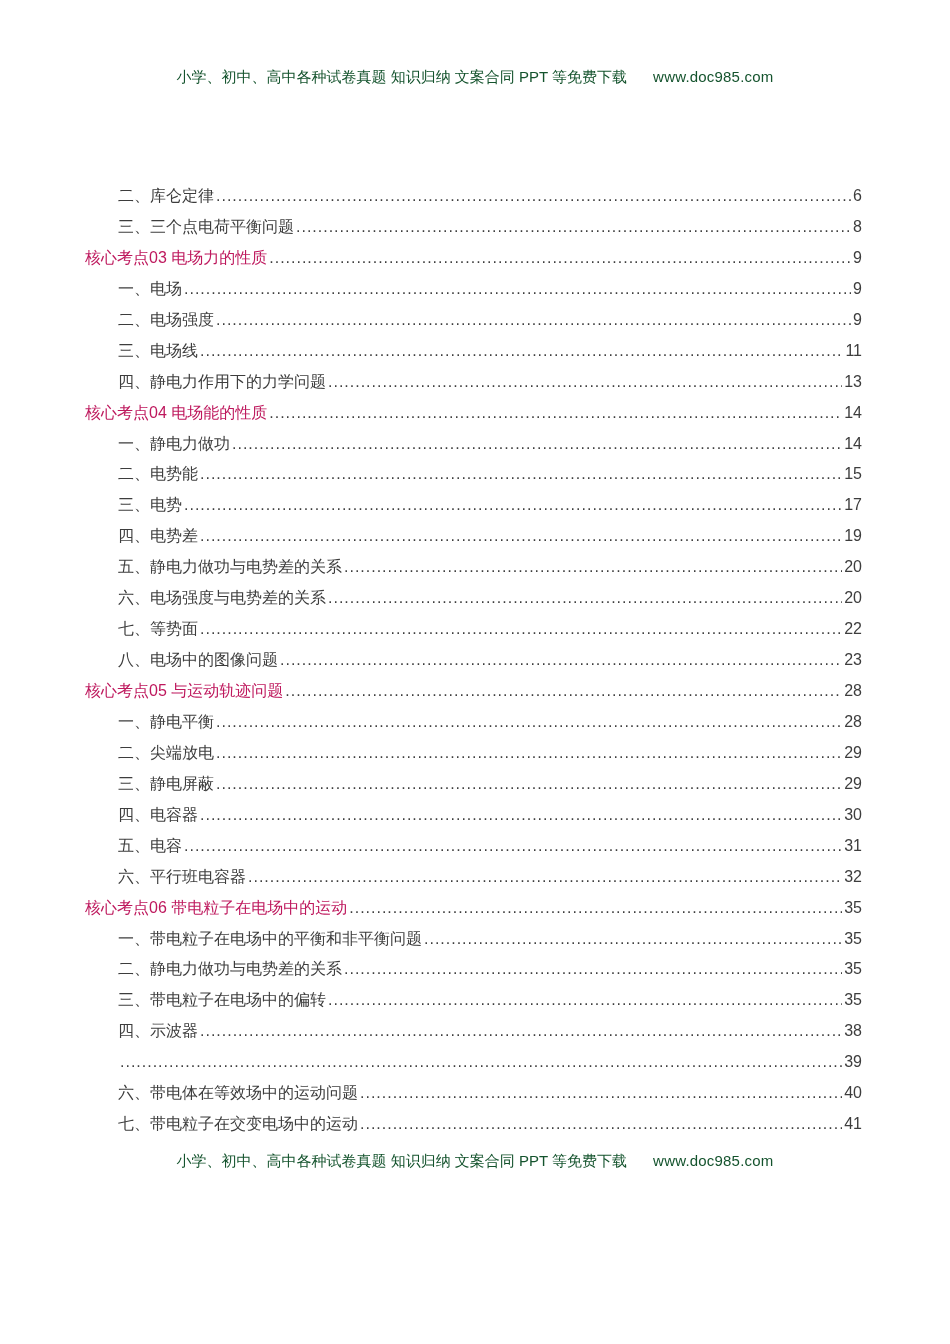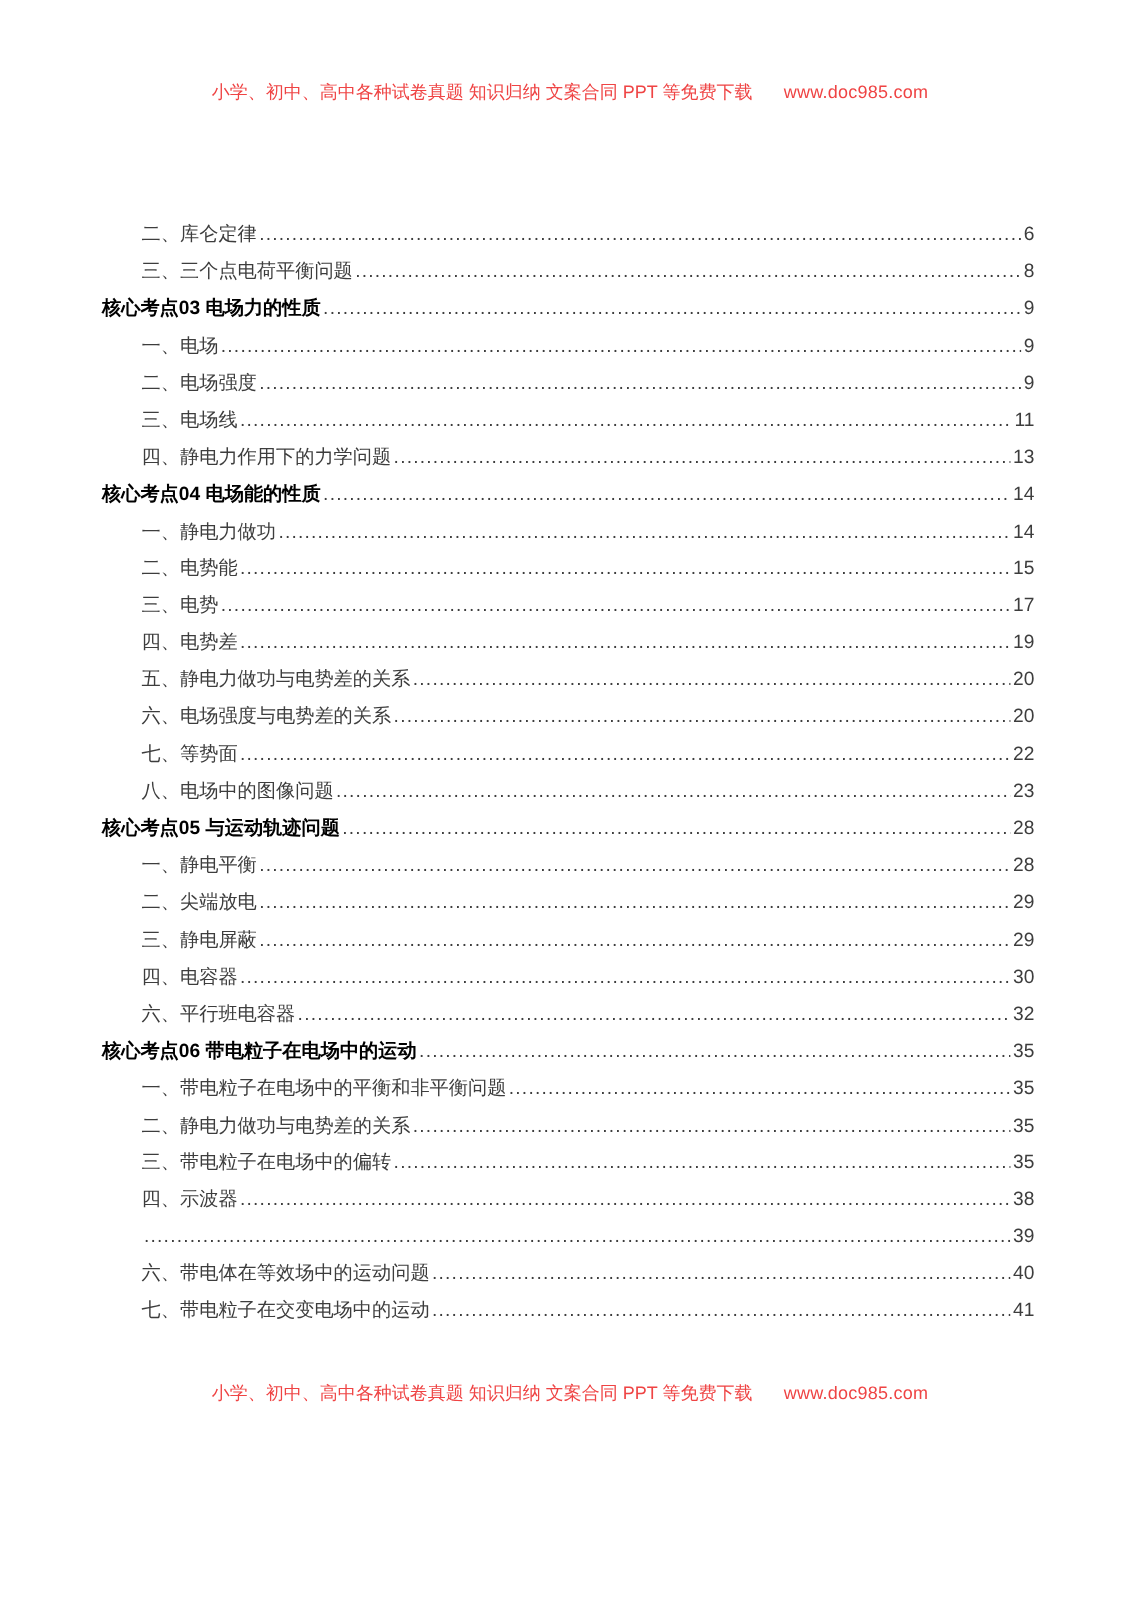--- a/index.html
+++ b/index.html
@@ -14,21 +14,21 @@
   }
   .runner{
     position:absolute;
     left:0;
     right:0;
     display:flex;
     justify-content:center;
     align-items:baseline;
     gap:26px;
     font-size:15px;
-    color:#ef4444;
+    color:#14532d;
     white-space:nowrap;
   }
   .runner.top{top:68px;}
   .runner.bottom{top:1152px;}
   .runner .url{letter-spacing:.2px;}
   .toc{
     position:absolute;
     left:85px;
     right:88px;
     top:181px;
@@ -36,22 +36,22 @@
   .toc-row{
     display:flex;
     align-items:baseline;
     line-height:30.93px;
     font-size:16px;
     color:#3d3d3d;
     cursor:pointer;
   }
   .toc-row.toc-item{padding-left:33px;}
   .toc-row.toc-heading .toc-label{
-    font-weight:bold;
-    color:#000000;
+    font-weight:normal;
+    color:#be185d;
   }
   .toc-label{white-space:nowrap;}
   .toc-dots{
     flex:1;
     overflow:hidden;
     white-space:nowrap;
     margin:0 2px;
     color:#3d3d3d;
   }
   .toc-dots::after{
@@ -170,20 +170,25 @@
         <span class="toc-label">三、静电屏蔽</span>
         <span class="toc-dots"></span>
         <span class="toc-page">29</span>
       </div>
       <div class="toc-row toc-item">
         <span class="toc-label">四、电容器</span>
         <span class="toc-dots"></span>
         <span class="toc-page">30</span>
       </div>
       <div class="toc-row toc-item">
+        <span class="toc-label">五、电容</span>
+        <span class="toc-dots"></span>
+        <span class="toc-page">31</span>
+      </div>
+      <div class="toc-row toc-item">
         <span class="toc-label">六、平行班电容器</span>
         <span class="toc-dots"></span>
         <span class="toc-page">32</span>
       </div>
       <div class="toc-row toc-heading">
         <span class="toc-label">核心考点06 带电粒子在电场中的运动</span>
         <span class="toc-dots"></span>
         <span class="toc-page">35</span>
       </div>
       <div class="toc-row toc-item">

